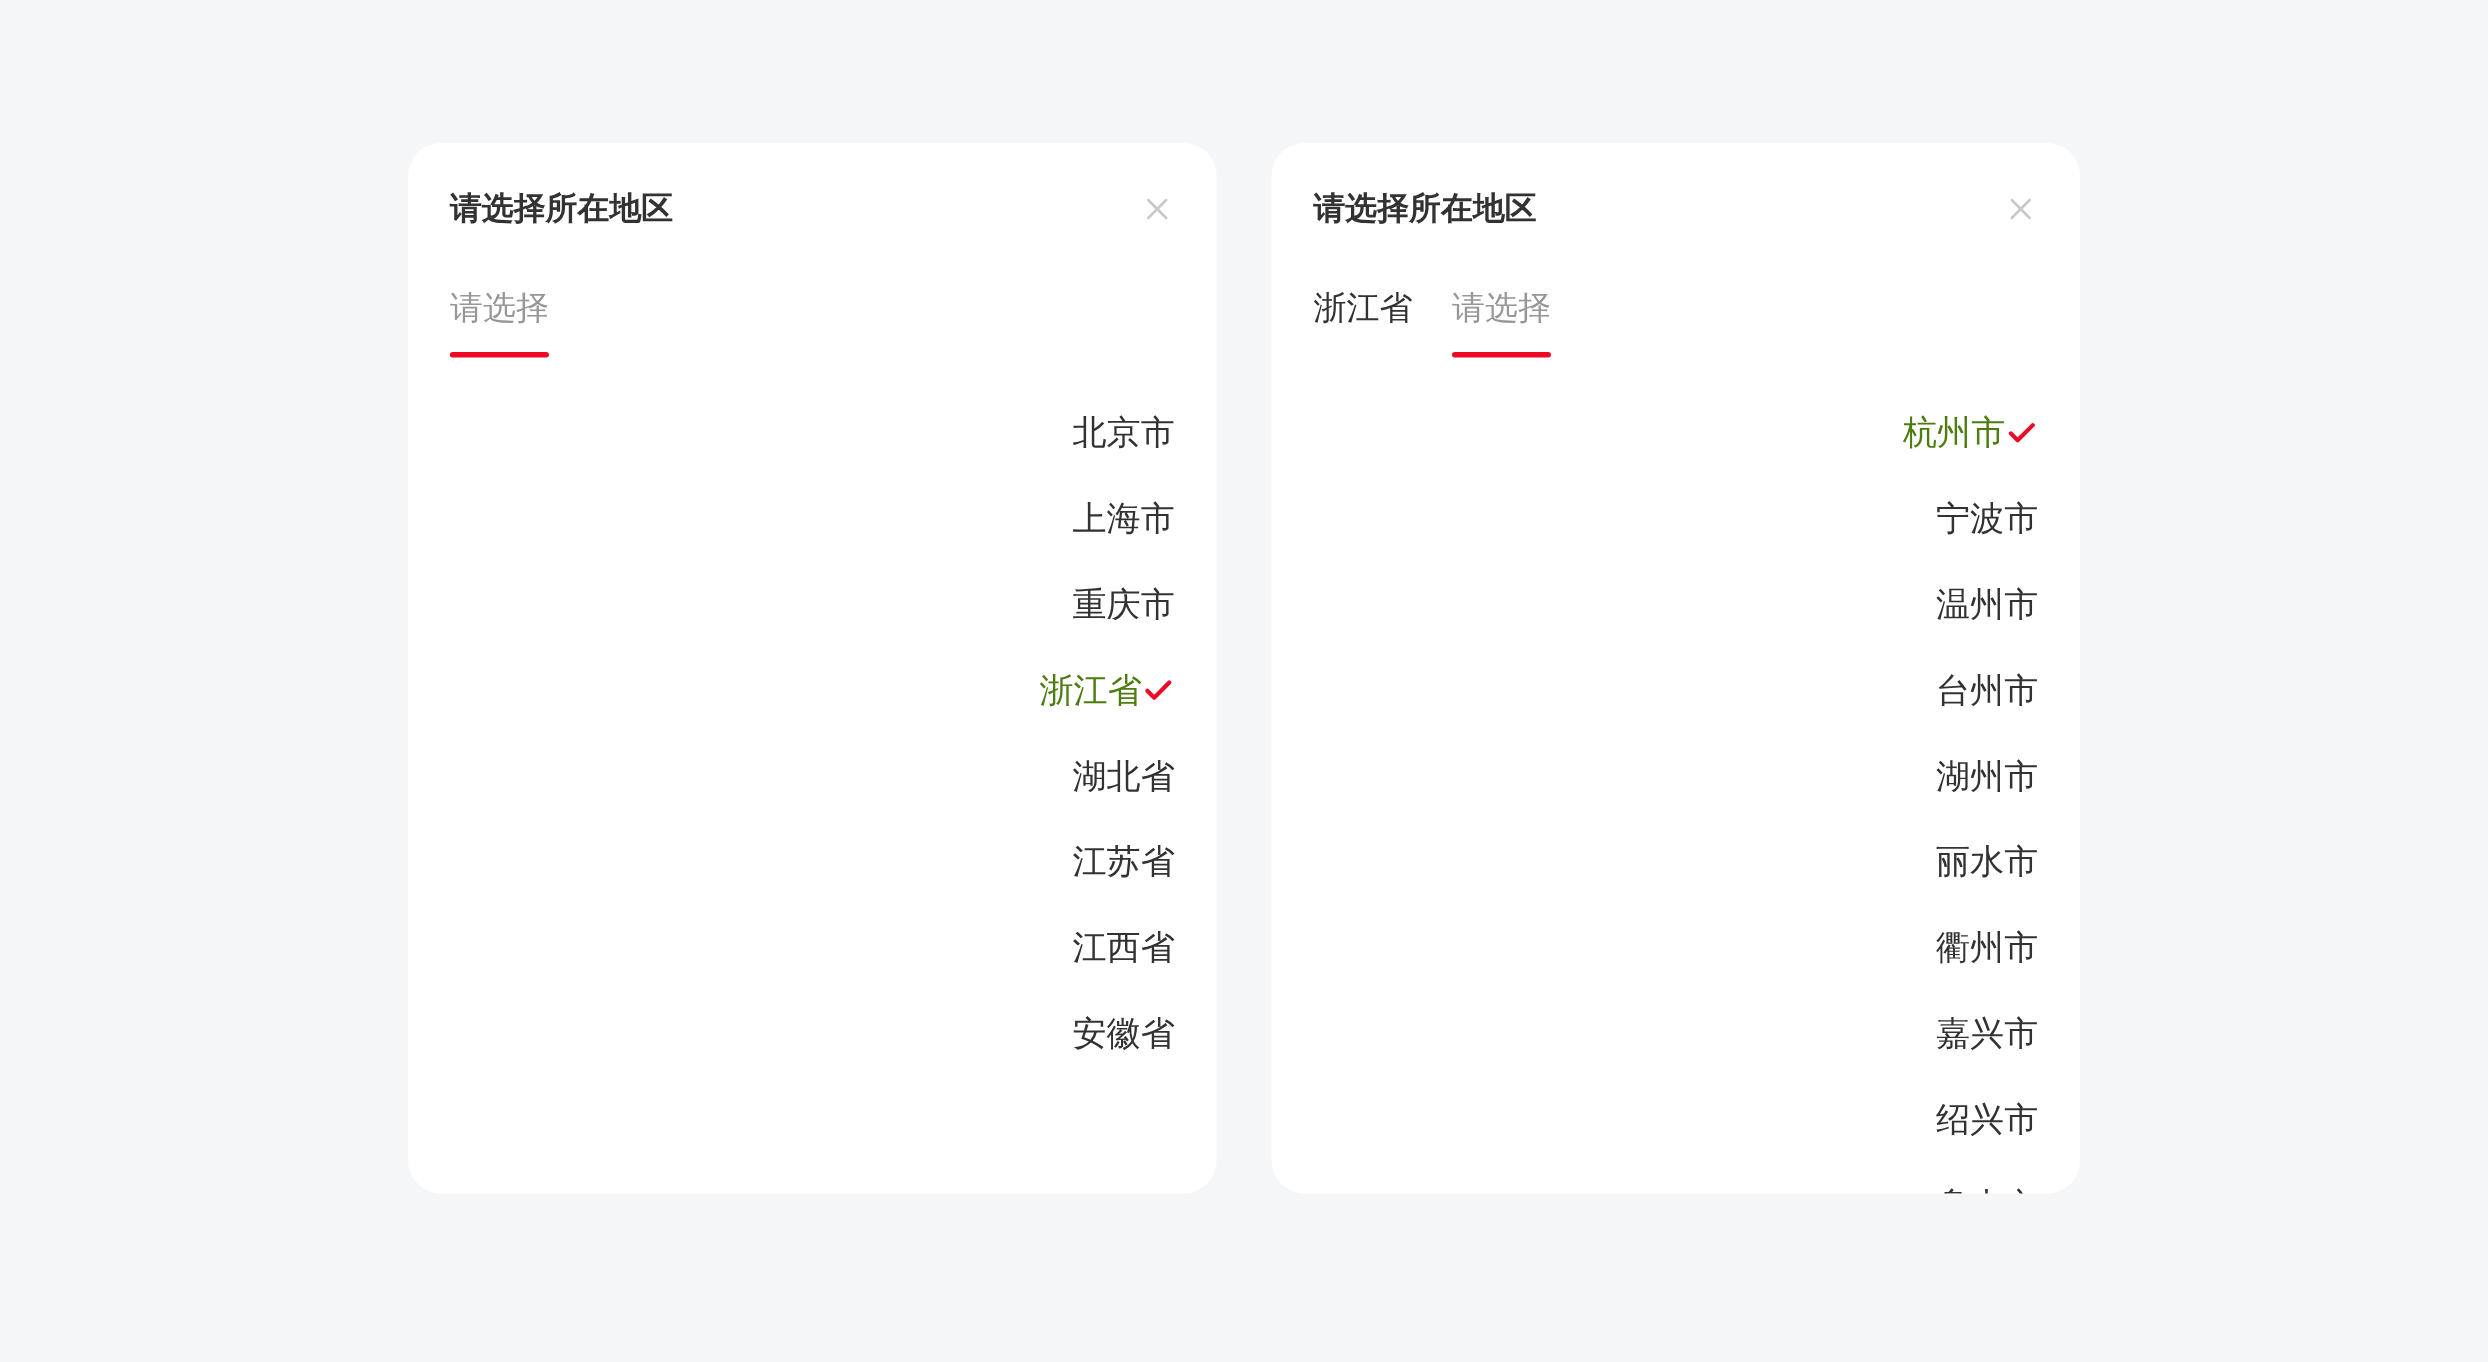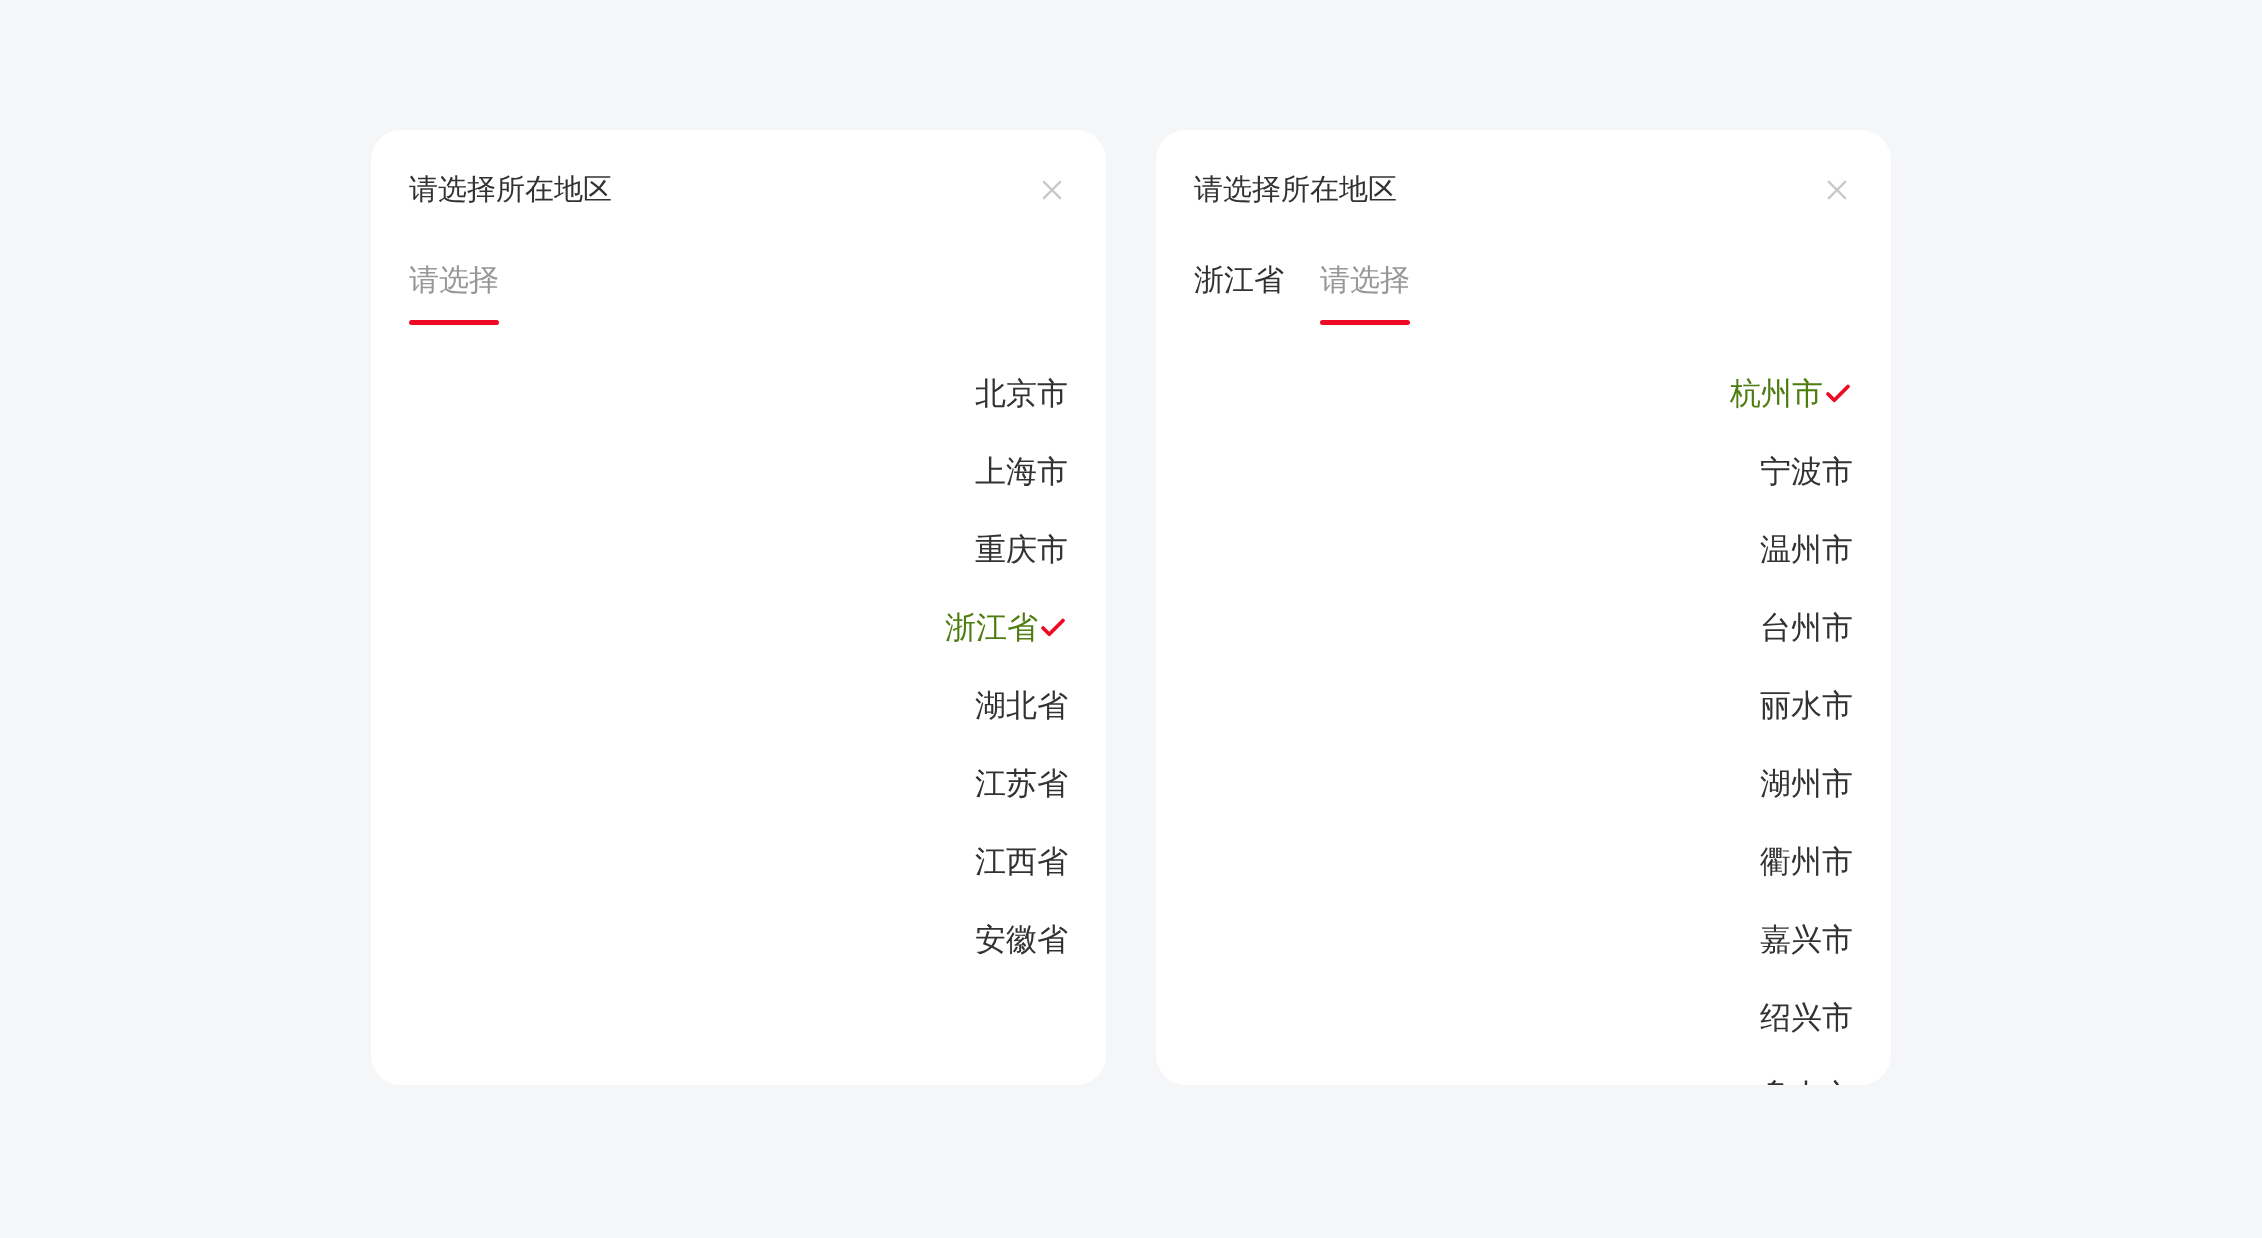--- a/index.html
+++ b/index.html
@@ -30,21 +30,21 @@
     }
     .panel-header {
       display: flex;
       align-items: center;
       justify-content: space-between;
       padding-top: 40px;
       padding-bottom: 20px;
     }
     .panel-title {
       font-size: 29px;
-      font-weight: 400;
+      font-weight: 700;
       color: #323233;
     }
     .close-icon {
       width: 32px;
       height: 32px;
       cursor: pointer;
       display: flex;
       align-items: center;
       justify-content: center;
     }
@@ -192,28 +192,28 @@
     </div>
     <div class="option-item">
       <span class="option-label">温州市</span>
 
     </div>
     <div class="option-item">
       <span class="option-label">台州市</span>
 
     </div>
     <div class="option-item">
+      <span class="option-label">湖州市</span>
+
+    </div>
+    <div class="option-item">
       <span class="option-label">丽水市</span>
 
     </div>
     <div class="option-item">
-      <span class="option-label">湖州市</span>
-
-    </div>
-    <div class="option-item">
       <span class="option-label">衢州市</span>
 
     </div>
     <div class="option-item">
       <span class="option-label">嘉兴市</span>
 
     </div>
     <div class="option-item">
       <span class="option-label">绍兴市</span>
 

